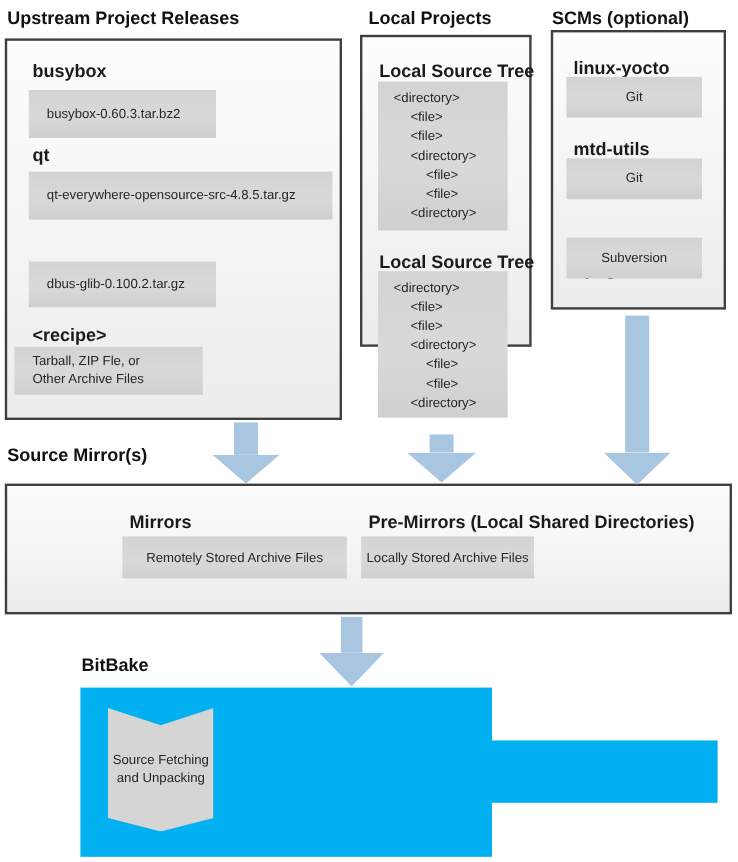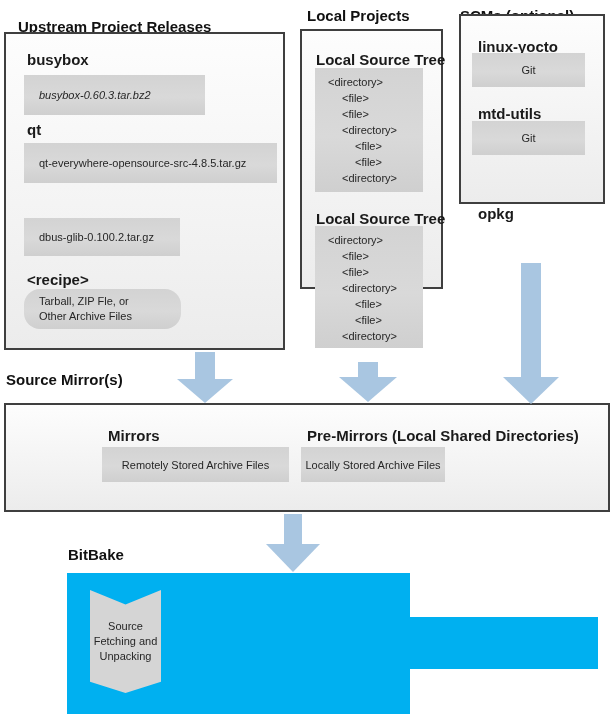--- a/index.html
+++ b/index.html
@@ -53,38 +53,38 @@
     position:absolute;
     background:#d5d5d5;
     clip-path:polygon(0 0,50% 14%,100% 0,100% 89%,50% 100%,0 89%);
     display:flex;align-items:center;justify-content:center;text-align:center;
     font-size:11px;line-height:15px;color:#262626;
   }
 </style>
 </head>
 <body>
 
-<div class="heading" style="left:6px;top:18px;margin-left:12px;">Upstream Project Releases</div>
+<div class="heading" style="left:6px;top:7px;">Upstream Project Releases</div>
 <div class="heading" style="left:307px;top:7px;">Local Projects</div>
 <div class="heading" style="left:460px;top:7px;">SCMs (optional)</div>
 <div class="heading" style="left:6px;top:371px;">Source Mirror(s)</div>
 <div class="heading" style="left:68px;top:546px;">BitBake</div>
 
 <div class="outer-box" style="left:4px;top:32px;width:281px;height:318px;">
   <div class="item-label" style="left:21px;top:17px;">busybox</div>
-  <div class="gray-box left-pad" style="left:18px;top:41px;width:181px;height:40px;font-style:italic;">busybox-0.60.3.tar.bz2</div>
+  <div class="gray-box left-pad" style="left:18px;top:41px;width:156px;height:40px;">busybox-0.60.3.tar.bz2</div>
 
   <div class="item-label" style="left:21px;top:87px;">qt</div>
   <div class="gray-box left-pad" style="left:18px;top:109px;width:253px;height:40px;">qt-everywhere-opensource-src-4.8.5.tar.gz</div>
 
   <div class="item-label" style="left:21px;top:164px;margin-top:20px;">dbus</div>
   <div class="gray-box left-pad" style="left:18px;top:184px;width:156px;height:38px;">dbus-glib-0.100.2.tar.gz</div>
 
   <div class="item-label" style="left:21px;top:237px;">&lt;recipe&gt;</div>
-  <div class="gray-box multiline left-pad" style="left:18px;top:255px;width:157px;height:40px;border-radius:16px;">
+  <div class="gray-box multiline left-pad" style="left:6px;top:255px;width:157px;height:40px;">
     <div>Tarball, ZIP Fle, or</div>
     <div>Other Archive Files</div>
   </div>
 </div>
 
 <div class="outer-box" style="left:300px;top:29px;width:143px;height:260px;">
   <div class="item-label" style="left:14px;top:20px;">Local Source Tree</div>
   <div class="tree-box" style="left:13px;top:37px;width:108px;height:124px;">
     <div class="tree-line ind-0">&lt;directory&gt;</div>
     <div class="tree-line ind-1">&lt;file&gt;</div>
@@ -100,28 +100,29 @@
     <div class="tree-line ind-0">&lt;directory&gt;</div>
     <div class="tree-line ind-1">&lt;file&gt;</div>
     <div class="tree-line ind-1">&lt;file&gt;</div>
     <div class="tree-line ind-1">&lt;directory&gt;</div>
     <div class="tree-line ind-2">&lt;file&gt;</div>
     <div class="tree-line ind-2">&lt;file&gt;</div>
     <div class="tree-line ind-1">&lt;directory&gt;</div>
   </div>
 </div>
 
-<div class="outer-box" style="left:459px;top:14px;width:146px;height:190px;padding-left:32px;">
+<div class="outer-box" style="left:459px;top:25px;width:146px;height:233px;padding-left:32px;">
   <div class="item-label" style="left:17px;top:22px;">linux-yocto</div>
   <div class="gray-box centered" style="left:11px;top:37px;width:113px;height:34px;">Git</div>
 
   <div class="item-label" style="left:17px;top:89px;">mtd-utils</div>
   <div class="gray-box centered" style="left:11px;top:105px;width:113px;height:34px;">Git</div>
 
   <div class="item-label" style="left:17px;top:157px;margin-top:32px;">opkg</div>
+  <div class="gray-box centered" style="left:11px;top:171px;width:113px;height:34px;">Subversion</div>
 </div>
 
 <div class="outer-box" style="left:4px;top:403px;width:606px;height:109px;">
   <div class="item-label" style="left:102px;top:22px;">Mirrors</div>
   <div class="gray-box centered" style="left:96px;top:42px;width:187px;height:35px;">Remotely Stored Archive Files</div>
 
   <div class="item-label" style="left:301px;top:22px;">Pre-Mirrors (Local Shared Directories)</div>
   <div class="gray-box centered" style="left:295px;top:42px;width:144px;height:35px;">Locally Stored Archive Files</div>
 </div>
 
@@ -137,13 +138,13 @@
   <div class="stem" style="width:20px;height:114px;"></div>
   <div class="head" style="width:56px;height:27px;"></div>
 </div>
 <div class="arrow" style="left:266px;top:514px;width:54px;">
   <div class="stem" style="width:18px;height:30px;"></div>
   <div class="head" style="width:54px;height:28px;"></div>
 </div>
 
 <div class="bb-rect" style="left:67px;top:573px;width:343px;height:141px;"></div>
 <div class="bb-rect" style="left:409px;top:617px;width:189px;height:52px;"></div>
-<div class="bb-process" style="left:90px;top:590px;width:71px;height:103px;">Source Fetching and Unpacking</div>
+<div class="bb-process" style="left:90px;top:590px;width:88px;height:103px;">Source Fetching and Unpacking</div>
 
 </body></html>

